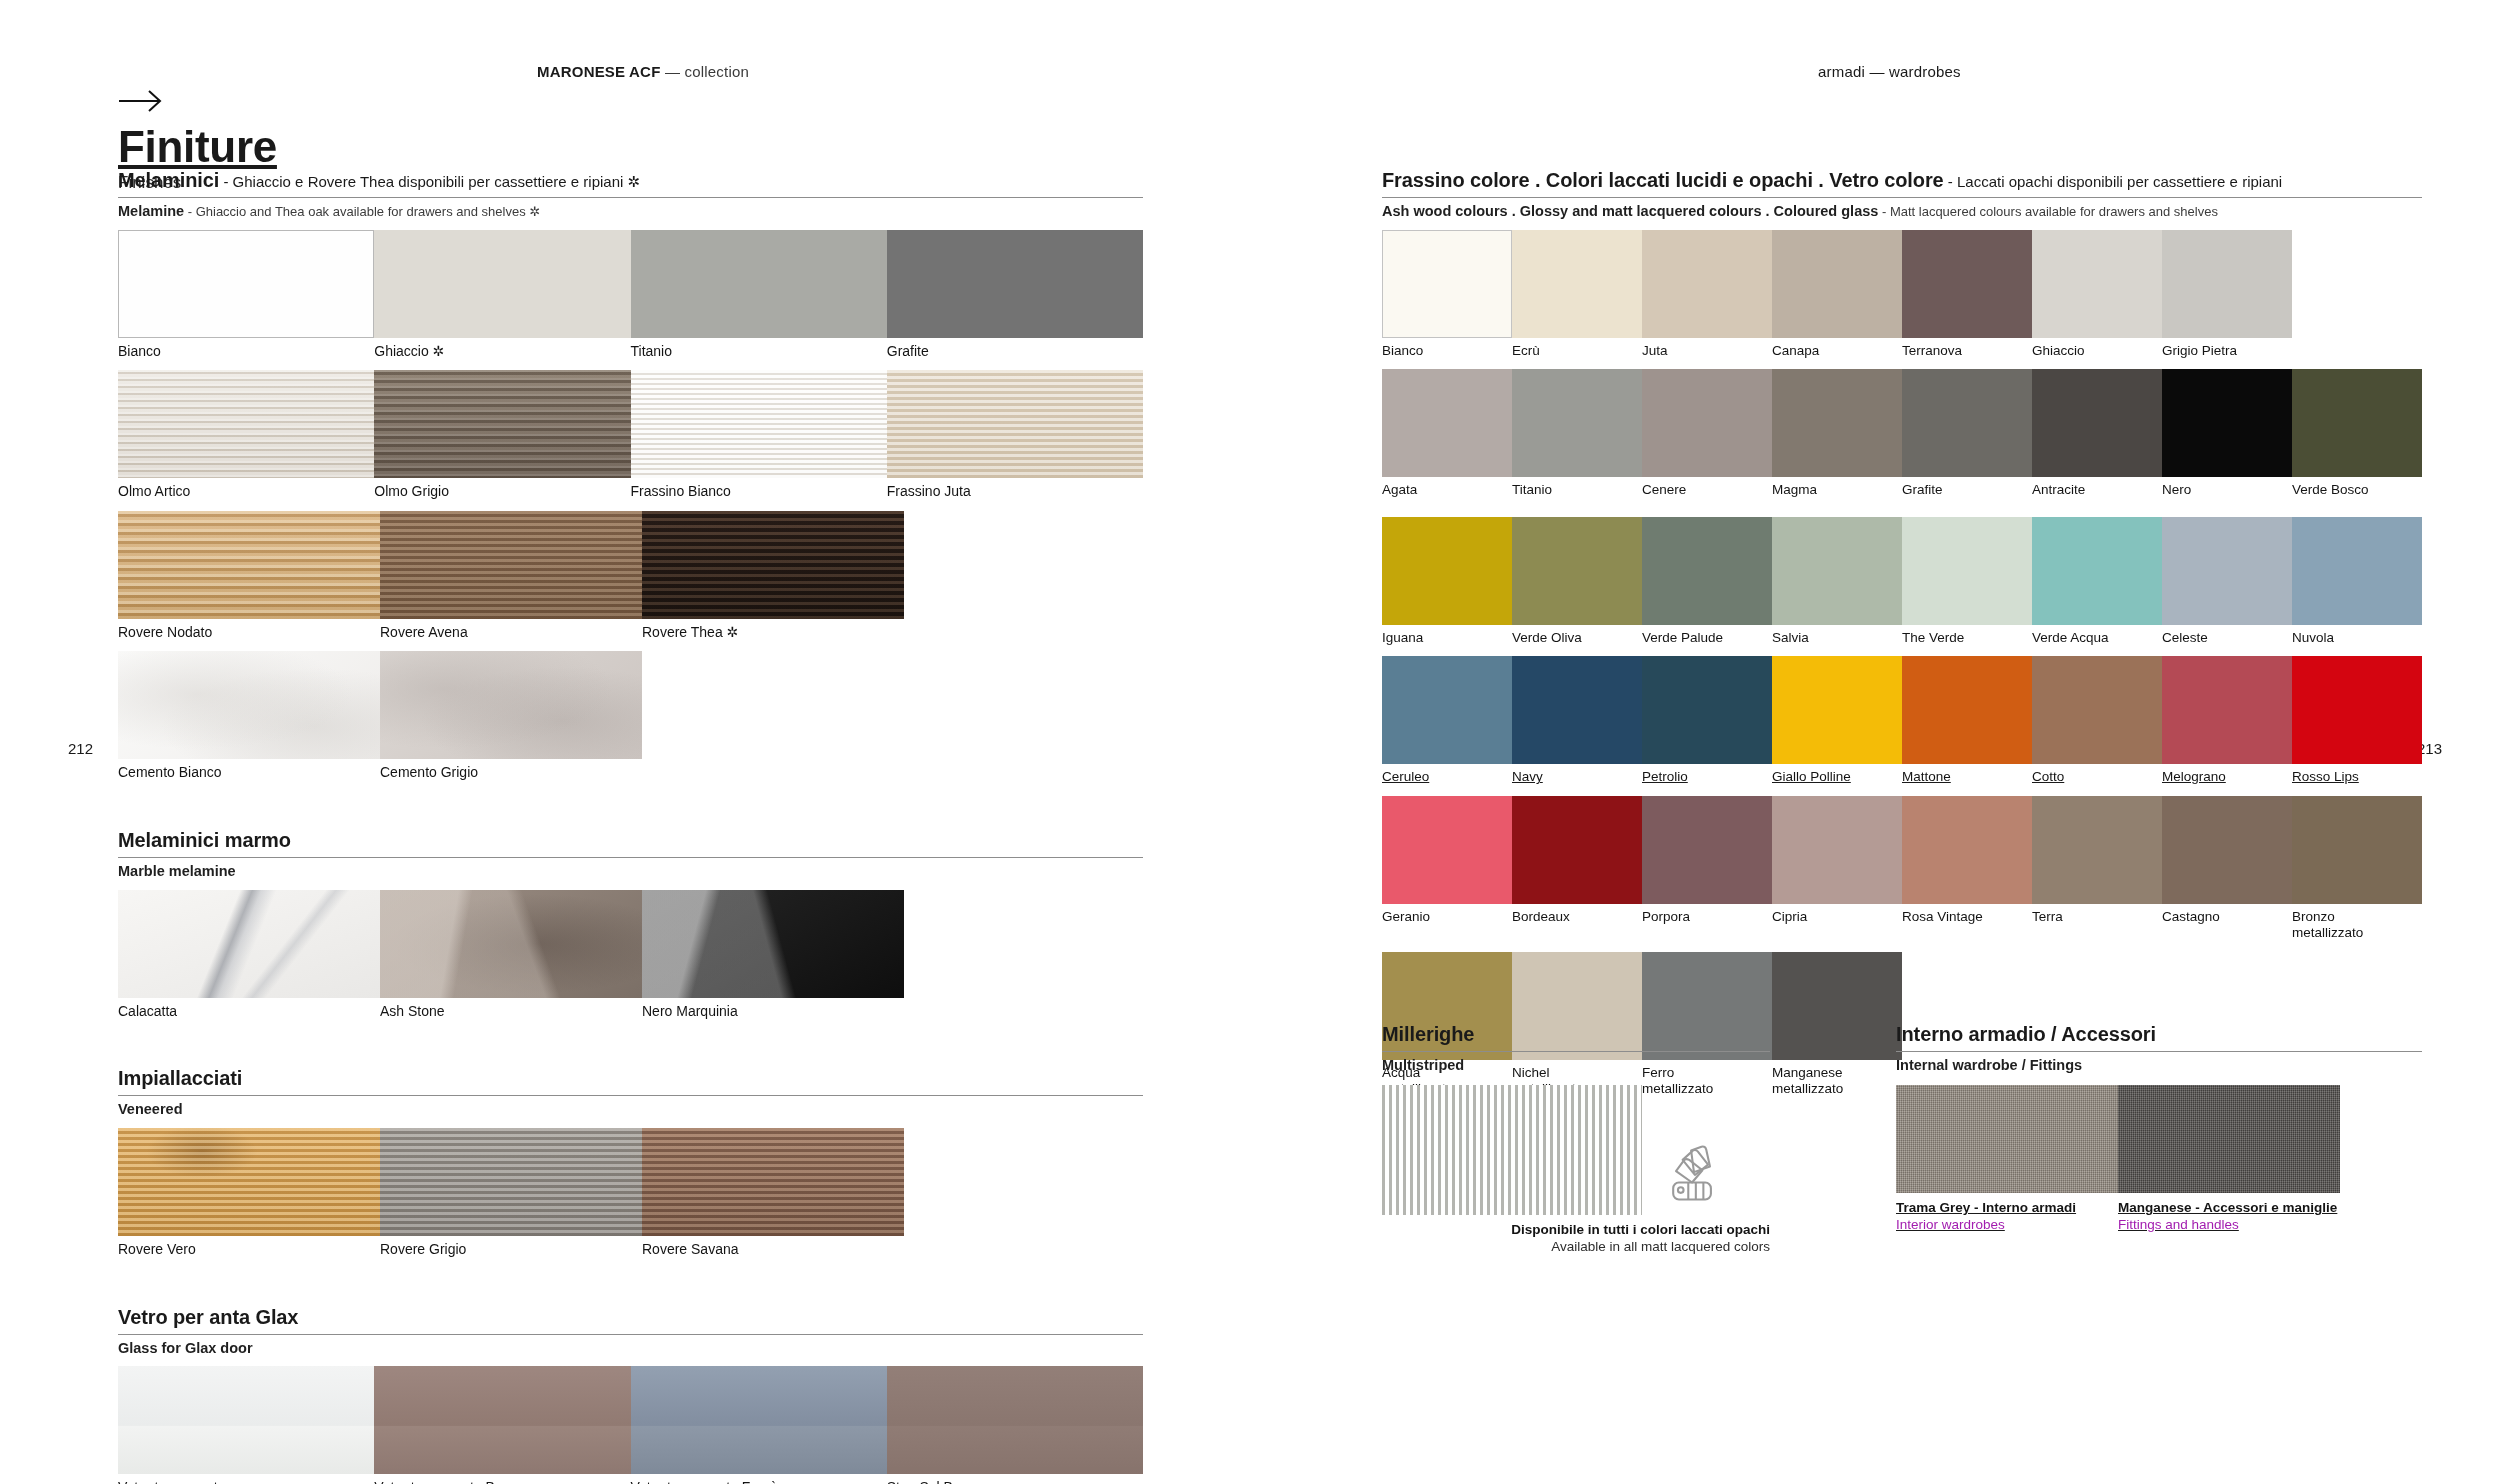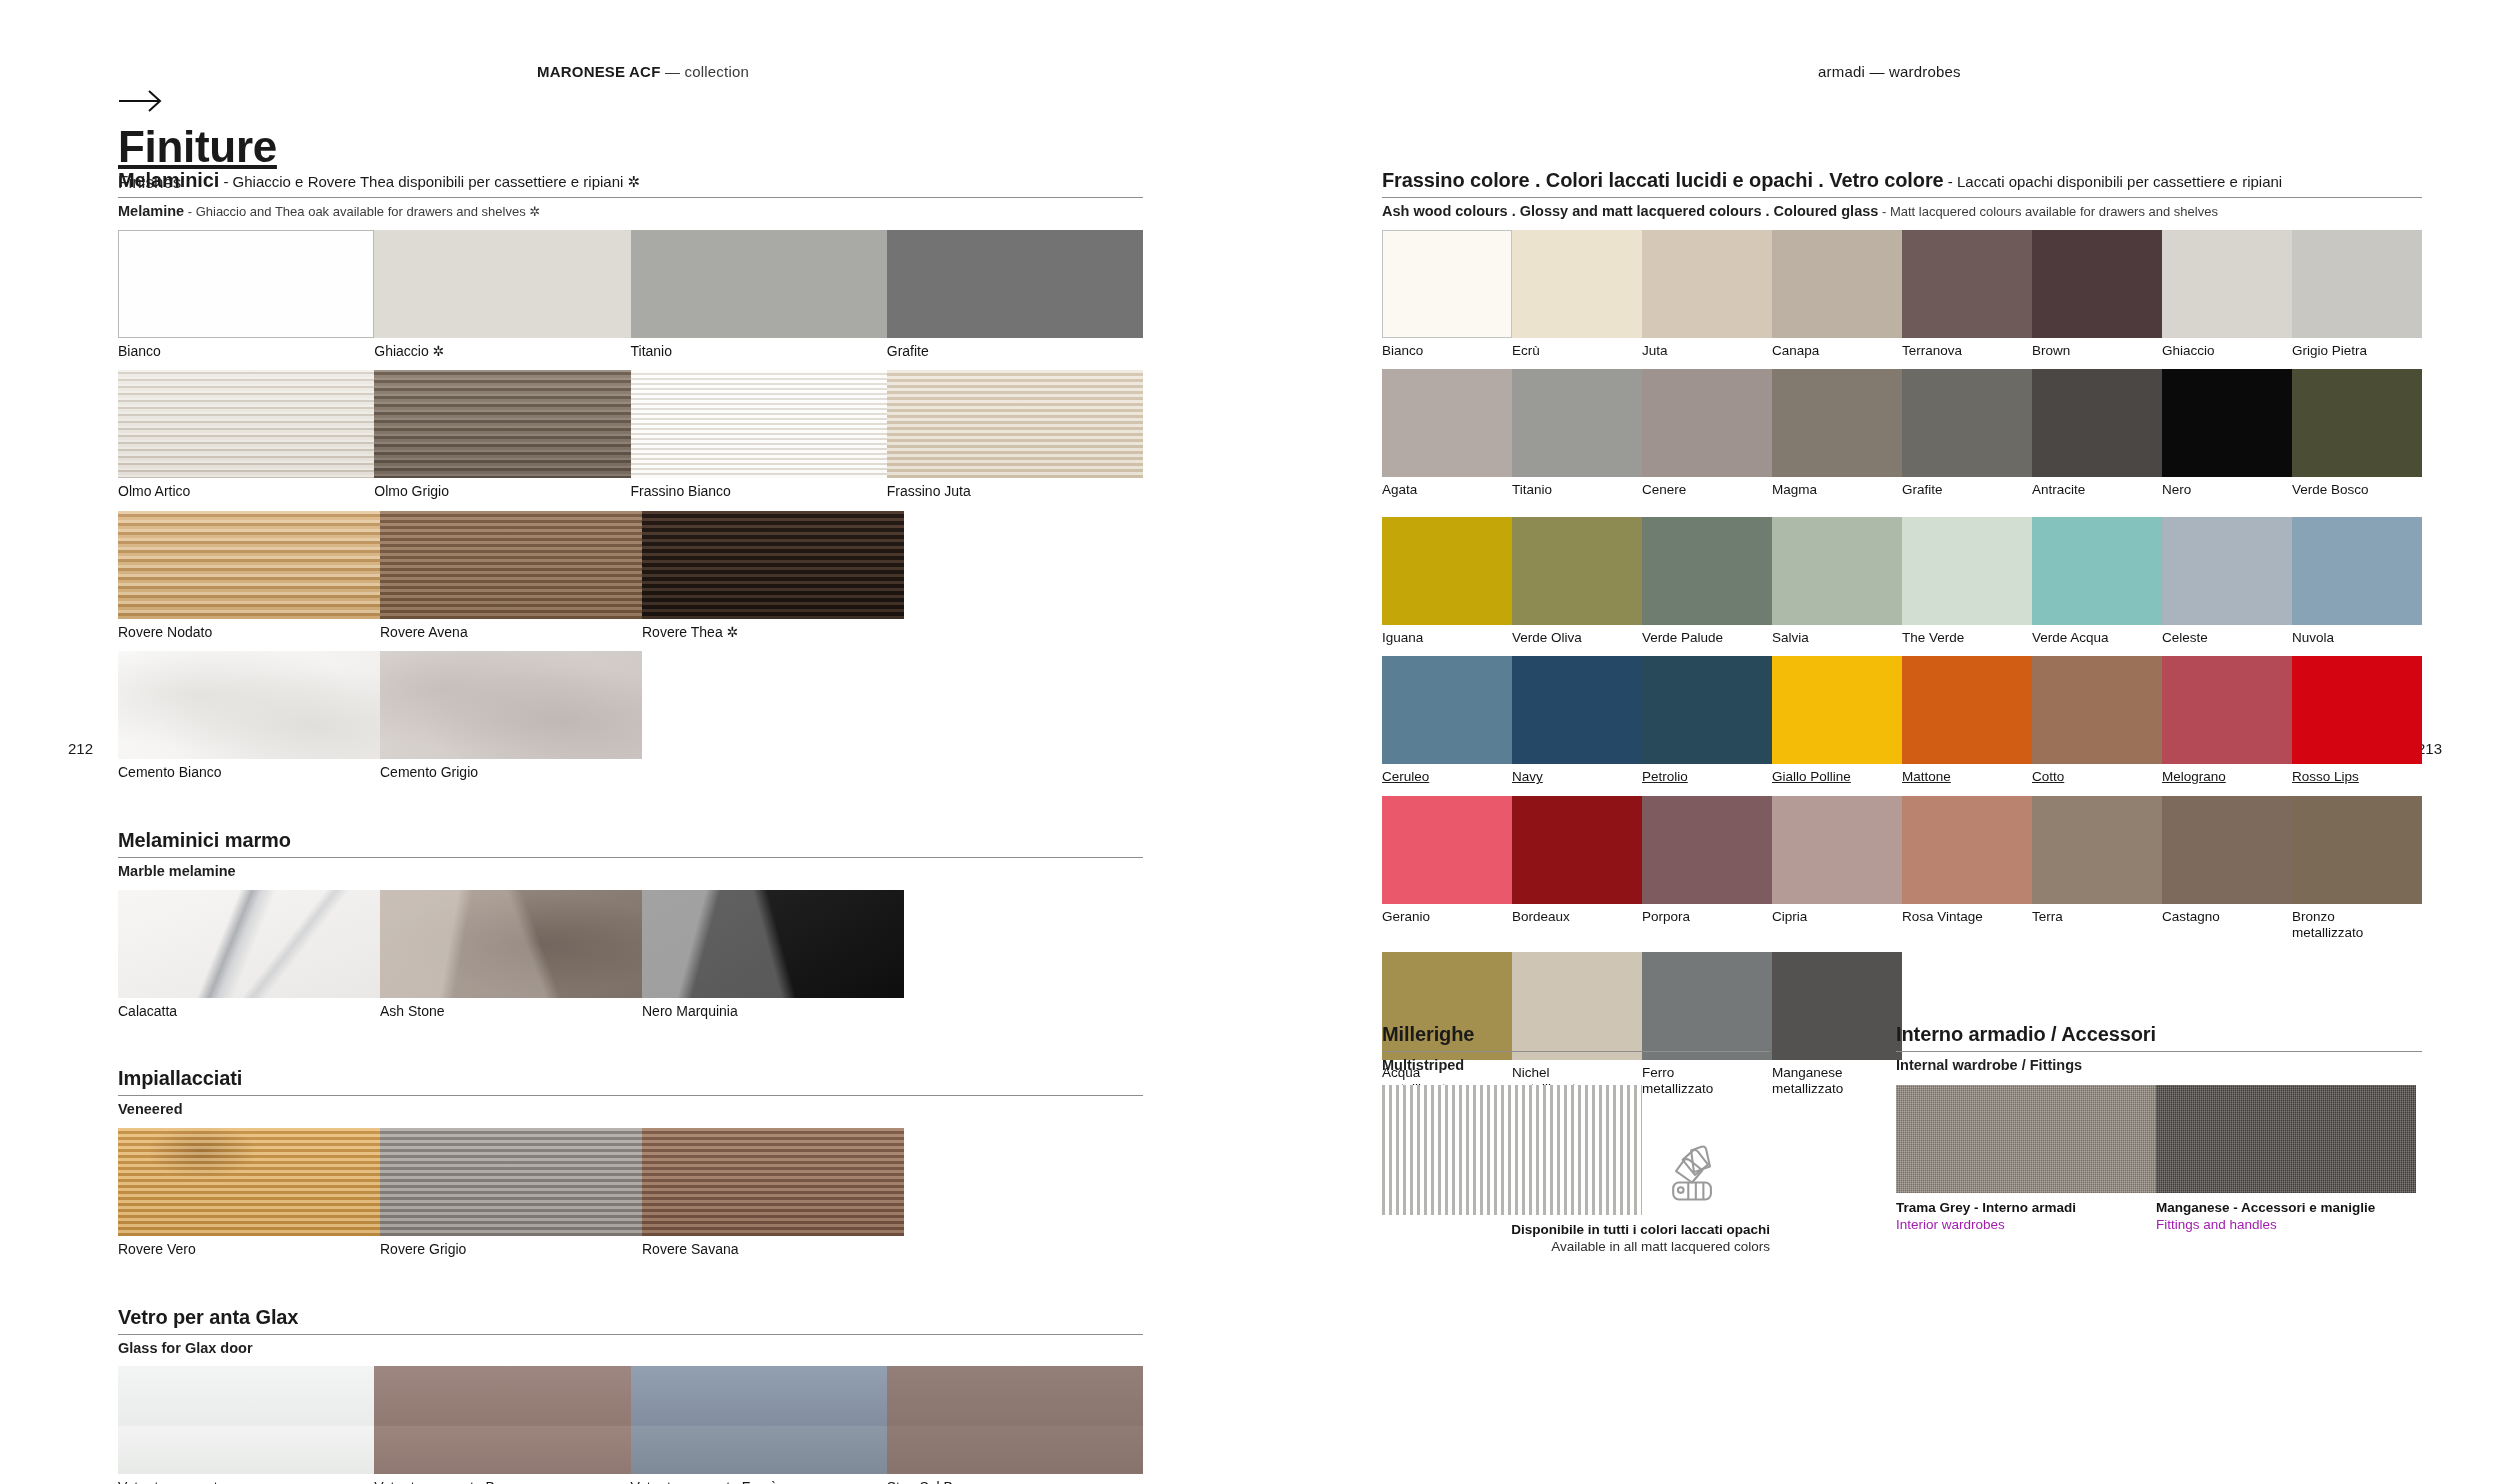--- a/index.html
+++ b/index.html
@@ -68,21 +68,21 @@
   #stripes{height:130px;width:260px;margin-top:10px;
     background-image:repeating-linear-gradient(to right,#b4b5b0 0px,#b4b5b0 3px,#ffffff 3px,#ffffff 7px);
     background-color:#ffffff;}
   .mille-row{display:flex;align-items:flex-end;gap:18px;}
   #fan-icon{width:66px;height:66px;margin-bottom:8px;flex:0 0 auto;}
   .note{font-size:13.5px;line-height:1.3;padding-top:6px;text-align:right;}
   .note .it{font-weight:700;color:#141414;}
   .note .en{color:#2e2e2e;}
 
   .int-row{display:flex;margin-top:10px;}
-  .int-cell{width:260px;}
+  .int-cell{width:222px;text-decoration:underline;}
   .int-box{width:100%;height:108px;}
   .int-label{font-size:13.5px;line-height:1.3;padding-top:6px;}
   .int-label .it{font-weight:700;display:block;color:#141414;}
   .int-label .en{display:block;color:#a21caf;}
 </style>
 </head>
 <body>
 
 <div class="page">
 
@@ -261,26 +261,20 @@
           <div class="rcell">
             <div class="rbox" style="background: rgb(189, 177, 163);"></div>
             <div class="rlabel">
               <div>Canapa</div>
             </div>
           </div>
           <div class="rcell">
             <div class="rbox" style="background: rgb(110, 90, 89);"></div>
             <div class="rlabel">
               <div>Terranova</div>
-            </div>
-          </div>
-          <div class="rcell">
-            <div class="rbox" style="background: rgb(78, 58, 60);"></div>
-            <div class="rlabel">
-              <div>Brown</div>
             </div>
           </div>
           <div class="rcell">
             <div class="rbox" style="background: rgb(216, 213, 207);"></div>
             <div class="rlabel">
               <div>Ghiaccio</div>
             </div>
           </div>
           <div class="rcell">
             <div class="rbox" style="background: rgb(201, 199, 194);"></div>

